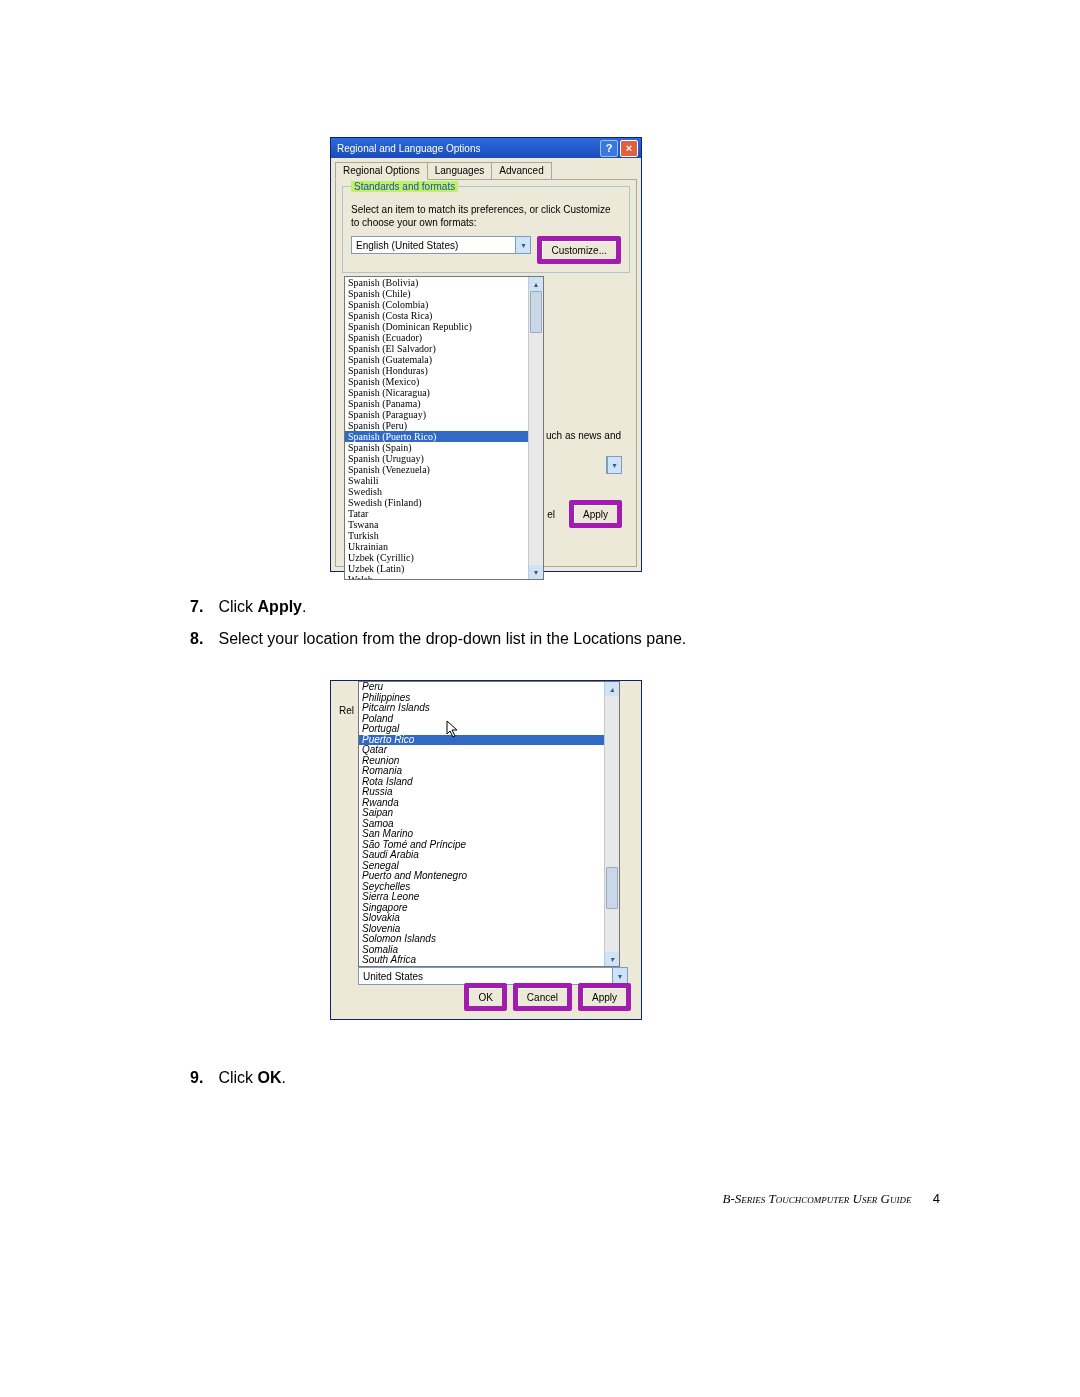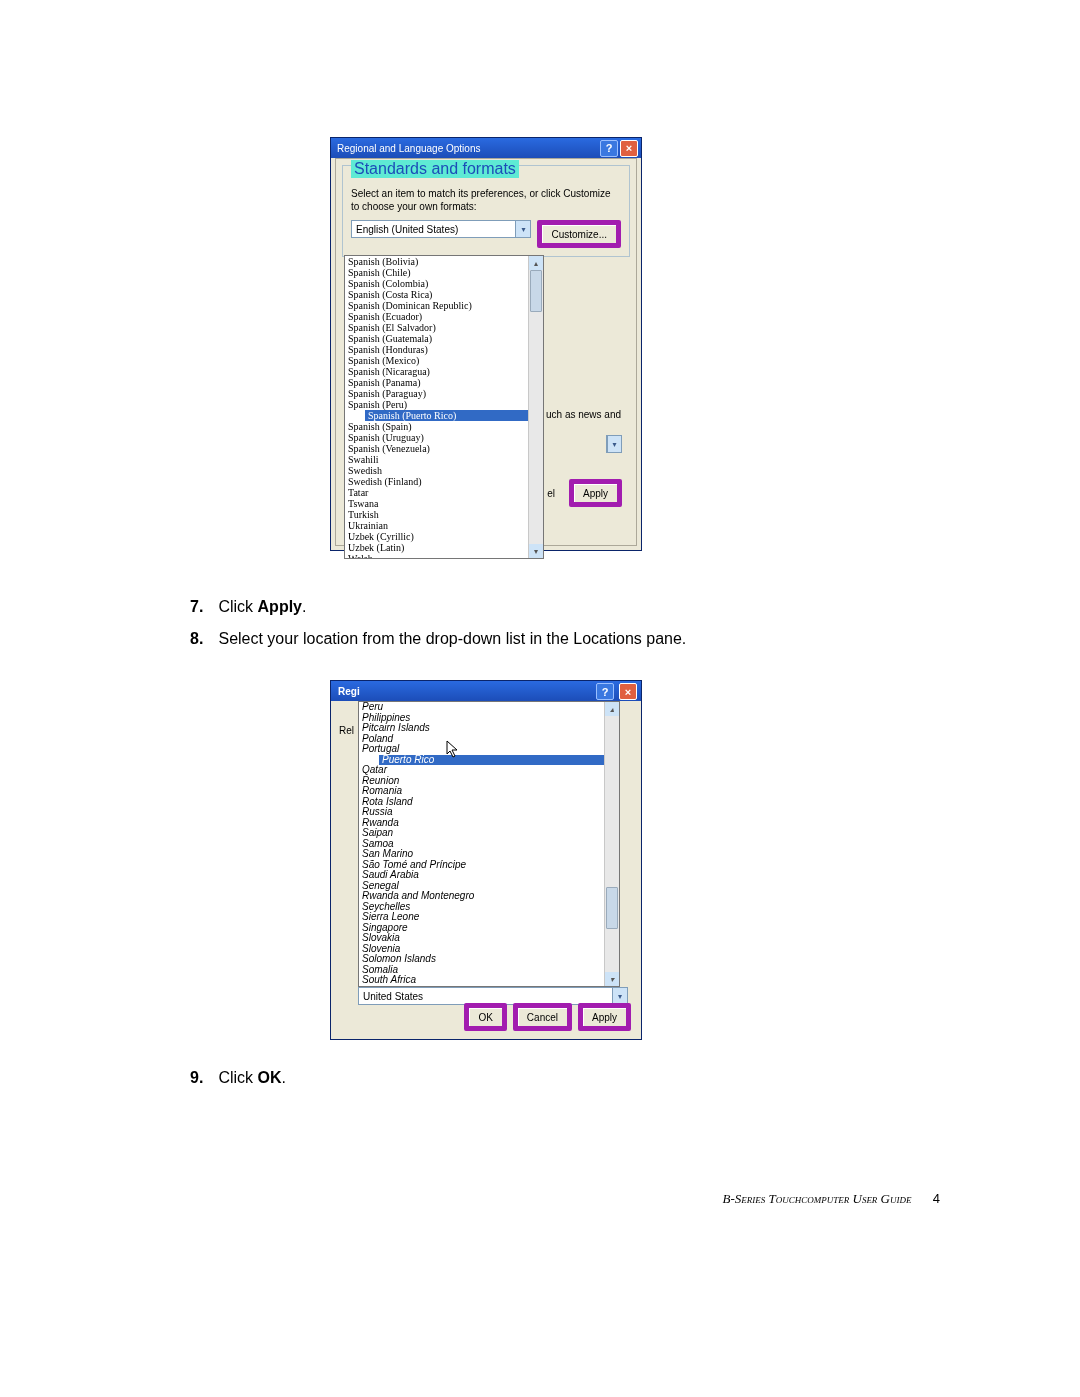--- a/index.html
+++ b/index.html
@@ -82,25 +82,25 @@
   .fieldset {
     border: 1px solid #b0c4d0;
     margin: 0 0 6px 0;
     padding: 6px 8px 8px 8px;
     position: relative;
   }
   .legend {
     position: relative;
     top: -12px;
     margin-bottom: -8px;
-    background: #5eead4;
+    background: #bef264;
     color: #1c4db8;
     padding: 0 3px;
     display: inline-block;
-    font-size: 16px;
+    font-size: 10px;
   }
   .hint {
     font-size: 10px;
     color: #000;
     line-height: 1.25;
     margin-bottom: 7px;
   }
   .row {
     display: flex;
     gap: 6px;
@@ -155,21 +155,20 @@
   .dd-item {
     padding: 0 3px;
     font-size: 10px;
     line-height: 11px;
     color: #000;
     white-space: nowrap;
   }
   .dd-item.sel {
     background: #316ac5;
     color: #fff;
-    margin-left: 20px;
   }
   .scroll1 {
     position: absolute;
     right: 0; top: 0; bottom: 0;
     width: 14px;
     background: #e8e8e8;
     border-left: 1px solid #c8c8c8;
   }
   .scroll1 .up, .scroll1 .dn {
     height: 14px; display: flex; align-items: center; justify-content: center; font-size: 8px; color: #555;
@@ -344,20 +343,25 @@
 </head>
 <body>
 
 <div class="page">
 
   <div class="dlg1">
     <div class="titlebar">
       <span class="title">Regional and Language Options</span>
       <span class="tbtn help-btn">?</span>
       <span class="tbtn close-btn">×</span>
+    </div>
+    <div class="tabs">
+      <div class="tab active">Regional Options</div>
+      <div class="tab">Languages</div>
+      <div class="tab">Advanced</div>
     </div>
     <div class="tabpanel">
       <div class="fieldset">
         <div class="legend">Standards and formats</div>
         <div class="hint">Select an item to match its preferences, or click Customize to choose your own formats:</div>
         <div class="row">
           <div class="combo">
             <span>English (United States)</span>
             <span class="caret">▾</span>
           </div>
@@ -426,27 +430,20 @@
       <span class="num">7.</span>
       <span>Click </span><span class="b">Apply</span><span>.</span>
     </div>
     <div class="step">
       <span class="num">8.</span>
       <span>Select your location from the drop-down list in the Locations pane.</span>
     </div>
   </div>
 
   <div class="dlg2">
-    <div style="position:relative;height:20px;background:linear-gradient(#2a6ae0,#1c4db8);">
-      <div class="title2">Regi</div>
-      <div class="close2">
-        <span class="tbtn help-btn" style="display:inline-flex">?</span>
-        <span class="tbtn close-btn" style="display:inline-flex">×</span>
-      </div>
-    </div>
     <div class="body2">
       <div class="rel-label">Rel</div>
 
       <div class="dropdown2">
         <div class="list2" id="dd2">
             <div class="dd-item">Peru</div>
             <div class="dd-item">Philippines</div>
             <div class="dd-item">Pitcairn Islands</div>
             <div class="dd-item">Poland</div>
             <div class="dd-item">Portugal</div>
@@ -456,21 +453,21 @@
             <div class="dd-item">Romania</div>
             <div class="dd-item">Rota Island</div>
             <div class="dd-item">Russia</div>
             <div class="dd-item">Rwanda</div>
             <div class="dd-item">Saipan</div>
             <div class="dd-item">Samoa</div>
             <div class="dd-item">San Marino</div>
             <div class="dd-item">São Tomé and Príncipe</div>
             <div class="dd-item">Saudi Arabia</div>
             <div class="dd-item">Senegal</div>
-            <div class="dd-item">Rwanda and Montenegro</div>
+            <div class="dd-item">Puerto and Montenegro</div>
             <div class="dd-item">Seychelles</div>
             <div class="dd-item">Sierra Leone</div>
             <div class="dd-item">Singapore</div>
             <div class="dd-item">Slovakia</div>
             <div class="dd-item">Slovenia</div>
             <div class="dd-item">Solomon Islands</div>
             <div class="dd-item">Somalia</div>
             <div class="dd-item">South Africa</div>
             <div class="dd-item">South Georgia and the South Sandwich Islands</div>
           </div>

